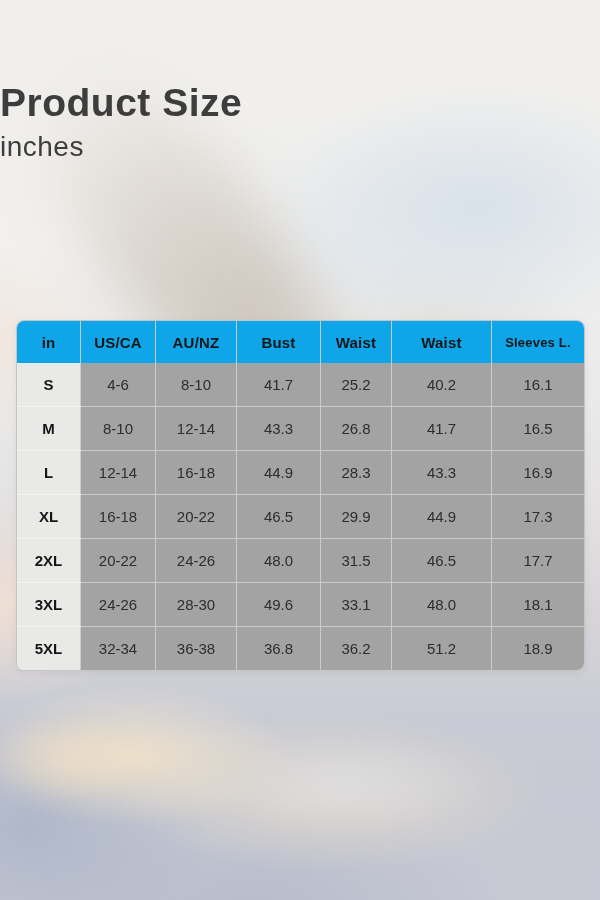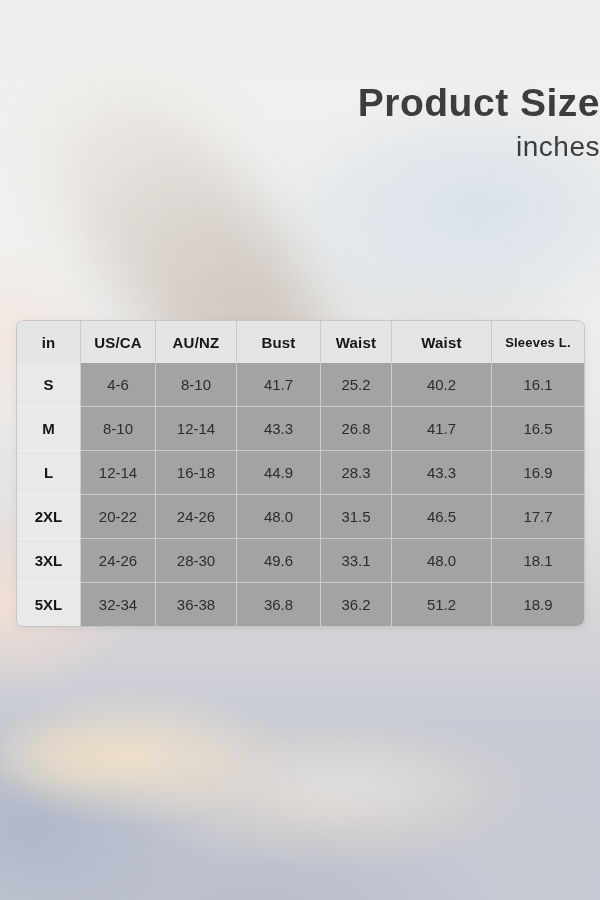--- a/index.html
+++ b/index.html
@@ -58,37 +58,36 @@
       radial-gradient(ellipse 200px 70px at 58% 45%, rgba(220,222,230,0.7), rgba(220,222,230,0) 72%);
     filter: blur(6px);
   }
 
   
   .heading {
     position: absolute;
     top: 80px;
     left: 0;
     width: 600px;
-    text-align: right;
+    text-align: left;
     color: #3d3d3d;
   }
   .heading h1 {
     margin: 0;
     font-size: 39px;
     line-height: 46px;
     font-weight: 700;
     letter-spacing: 0.5px;
   }
   .heading h2 {
     margin: 4px 0 0 0;
     font-size: 28px;
     line-height: 34px;
     font-weight: 400;
     letter-spacing: 0.5px;
-    padding-left: 12px;
   }
 
   
   .table-wrap {
     position: absolute;
     left: 16px;
     top: 320px;
     width: 567px;
     border: 1px solid #c5c5c5;
     border-radius: 8px;
@@ -115,21 +114,21 @@
     vertical-align: middle;
     border-right: 1px solid #cbcbcb;
     border-bottom: 1px solid #cbcbcb;
     padding: 0;
   }
   th:last-child, td:last-child { border-right: none; }
   tr:last-child th, tr:last-child td { border-bottom: none; }
 
   thead th {
     height: 42px;
-    background: #e5e5e5;
+    background: #0ea5e9;
     font-size: 15px;
     font-weight: 700;
     color: #161616;
     letter-spacing: 0.2px;
   }
   thead th:nth-child(7) { font-size: 13px; }
 
   tbody th {
     height: 43px;
     background: #e9e9e8;
@@ -203,20 +202,29 @@
         <tr>
           <th>L</th>
           <td>12-14</td>
           <td>16-18</td>
           <td>44.9</td>
           <td>28.3</td>
           <td>43.3</td>
           <td>16.9</td>
         </tr>
         <tr>
+          <th>XL</th>
+          <td>16-18</td>
+          <td>20-22</td>
+          <td>46.5</td>
+          <td>29.9</td>
+          <td>44.9</td>
+          <td>17.3</td>
+        </tr>
+        <tr>
           <th>2XL</th>
           <td>20-22</td>
           <td>24-26</td>
           <td>48.0</td>
           <td>31.5</td>
           <td>46.5</td>
           <td>17.7</td>
         </tr>
         <tr>
           <th>3XL</th>

